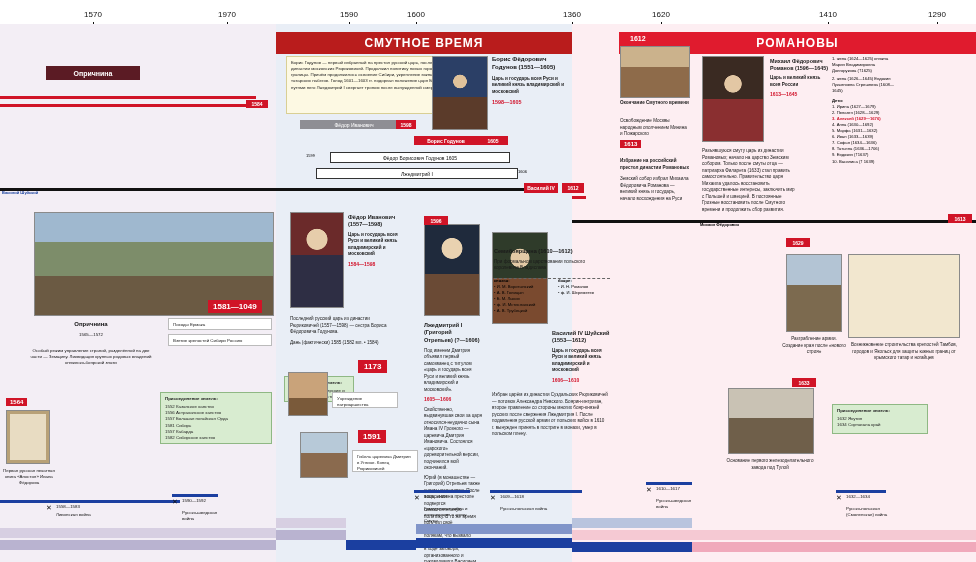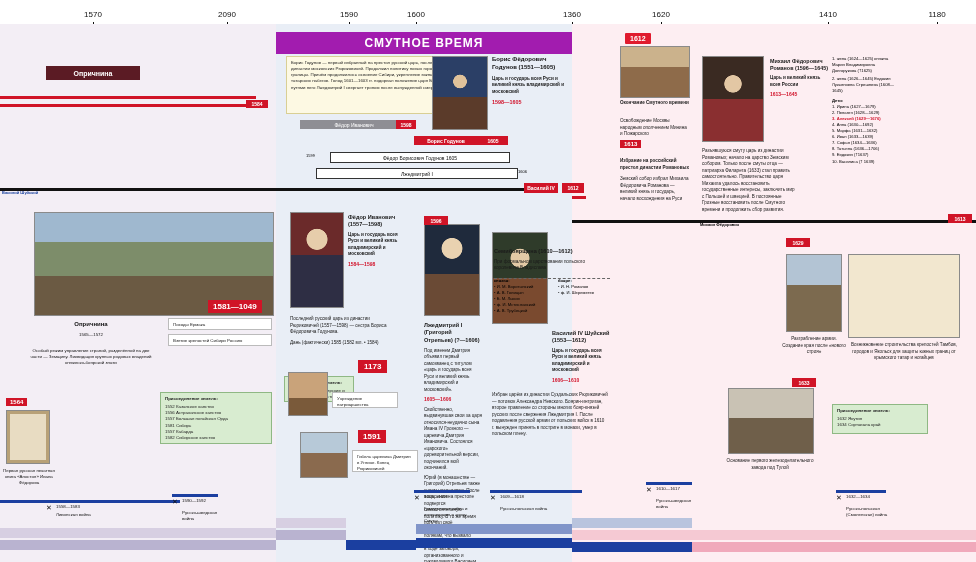--- a/index.html
+++ b/index.html
@@ -17,21 +17,21 @@
   .band{position:absolute;top:24px;height:538px;}
   .band-rur{background:#f3eef5;}
   .band-smut{background:#e9eef6;}
   .band-rom{background:#fdeef2;}
 
   
   .erabar{position:absolute;height:22px;color:#fff;font-size:12px;font-weight:bold;letter-spacing:1px;
           display:flex;align-items:center;}
   .erabar span{padding-left:14px;}
   .era-rur{background:linear-gradient(90deg,#f07010,#f4a23a);}
-  .era-smut{background:#a21caf;}
+  .era-smut{background:#b91c1c;}
   .era-rom{background:#e01b2e;}
 
   .minibadge{position:absolute;background:#e01b2e;color:#fff;font-size:7px;font-weight:bold;
              padding:2px 5px;border-radius:1px;}
 
   
   .blk{position:absolute;box-sizing:border-box;}
   .txtblk{font-size:4.6px;line-height:1.42;color:#1a1a1a;}
   .note{position:absolute;box-sizing:border-box;font-size:4.4px;line-height:1.4;color:#222;
          background:#fdf9e3;border:1px solid #d9cf94;padding:3px 4px;}
@@ -95,35 +95,38 @@
     <div class="minor" style="left:40px"></div>
     <div class="minor" style="left:160px"></div>
     <div class="minor" style="left:288px"></div>
     <div class="minor" style="left:383px"></div>
     <div class="minor" style="left:494px"></div>
     <div class="minor" style="left:617px"></div>
     <div class="minor" style="left:744px"></div>
     <div class="minor" style="left:884px"></div>
 
     <div class="lbl" style="left:93px">1570</div>
-    <div class="lbl" style="left:227px">2090</div>
+    <div class="lbl" style="left:227px">1970</div>
     <div class="lbl" style="left:349px">1590</div>
     <div class="lbl" style="left:416px">1600</div>
     <div class="lbl" style="left:572px">1360</div>
     <div class="lbl" style="left:661px">1620</div>
     <div class="lbl" style="left:828px">1410</div>
-    <div class="lbl" style="left:937px">1180</div>
+    <div class="lbl" style="left:937px">1290</div>
   </div>
 
   <div class="band band-rur" style="left:0px;width:276px;"></div>
   <div class="band band-smut" style="left:276px;width:296px;"></div>
   <div class="band band-rom" style="left:572px;width:404px;"></div>
 
   <div class="erabar era-smut" style="left:276px;top:32px;width:296px;justify-content:center;">
     <span style="padding:0">СМУТНОЕ ВРЕМЯ</span>
+  </div>
+  <div class="erabar era-rom" style="left:619px;top:32px;width:357px;justify-content:center;">
+    <span style="padding:0">РОМАНОВЫ</span>
   </div>
   <div class="minibadge" style="left:625px;top:33px;">1612</div>
 
   <div class="pill dark" style="left:46px;top:66px;width:94px;height:14px;font-size:7px;font-weight:bold;">Опричнина</div>
   <div class="rule red" style="left:0px;top:96px;width:256px;"></div>
   <div class="rule red" style="left:0px;top:104px;width:262px;"></div>
   <div class="pill red" style="left:246px;top:100px;width:22px;height:8px;font-size:5px;">1584</div>
 
   <div class="pill grey" style="left:300px;top:120px;width:108px;">Фёдор Иванович</div>
   <div class="pill red" style="left:396px;top:120px;width:20px;height:9px;font-size:5px;">1598</div>

